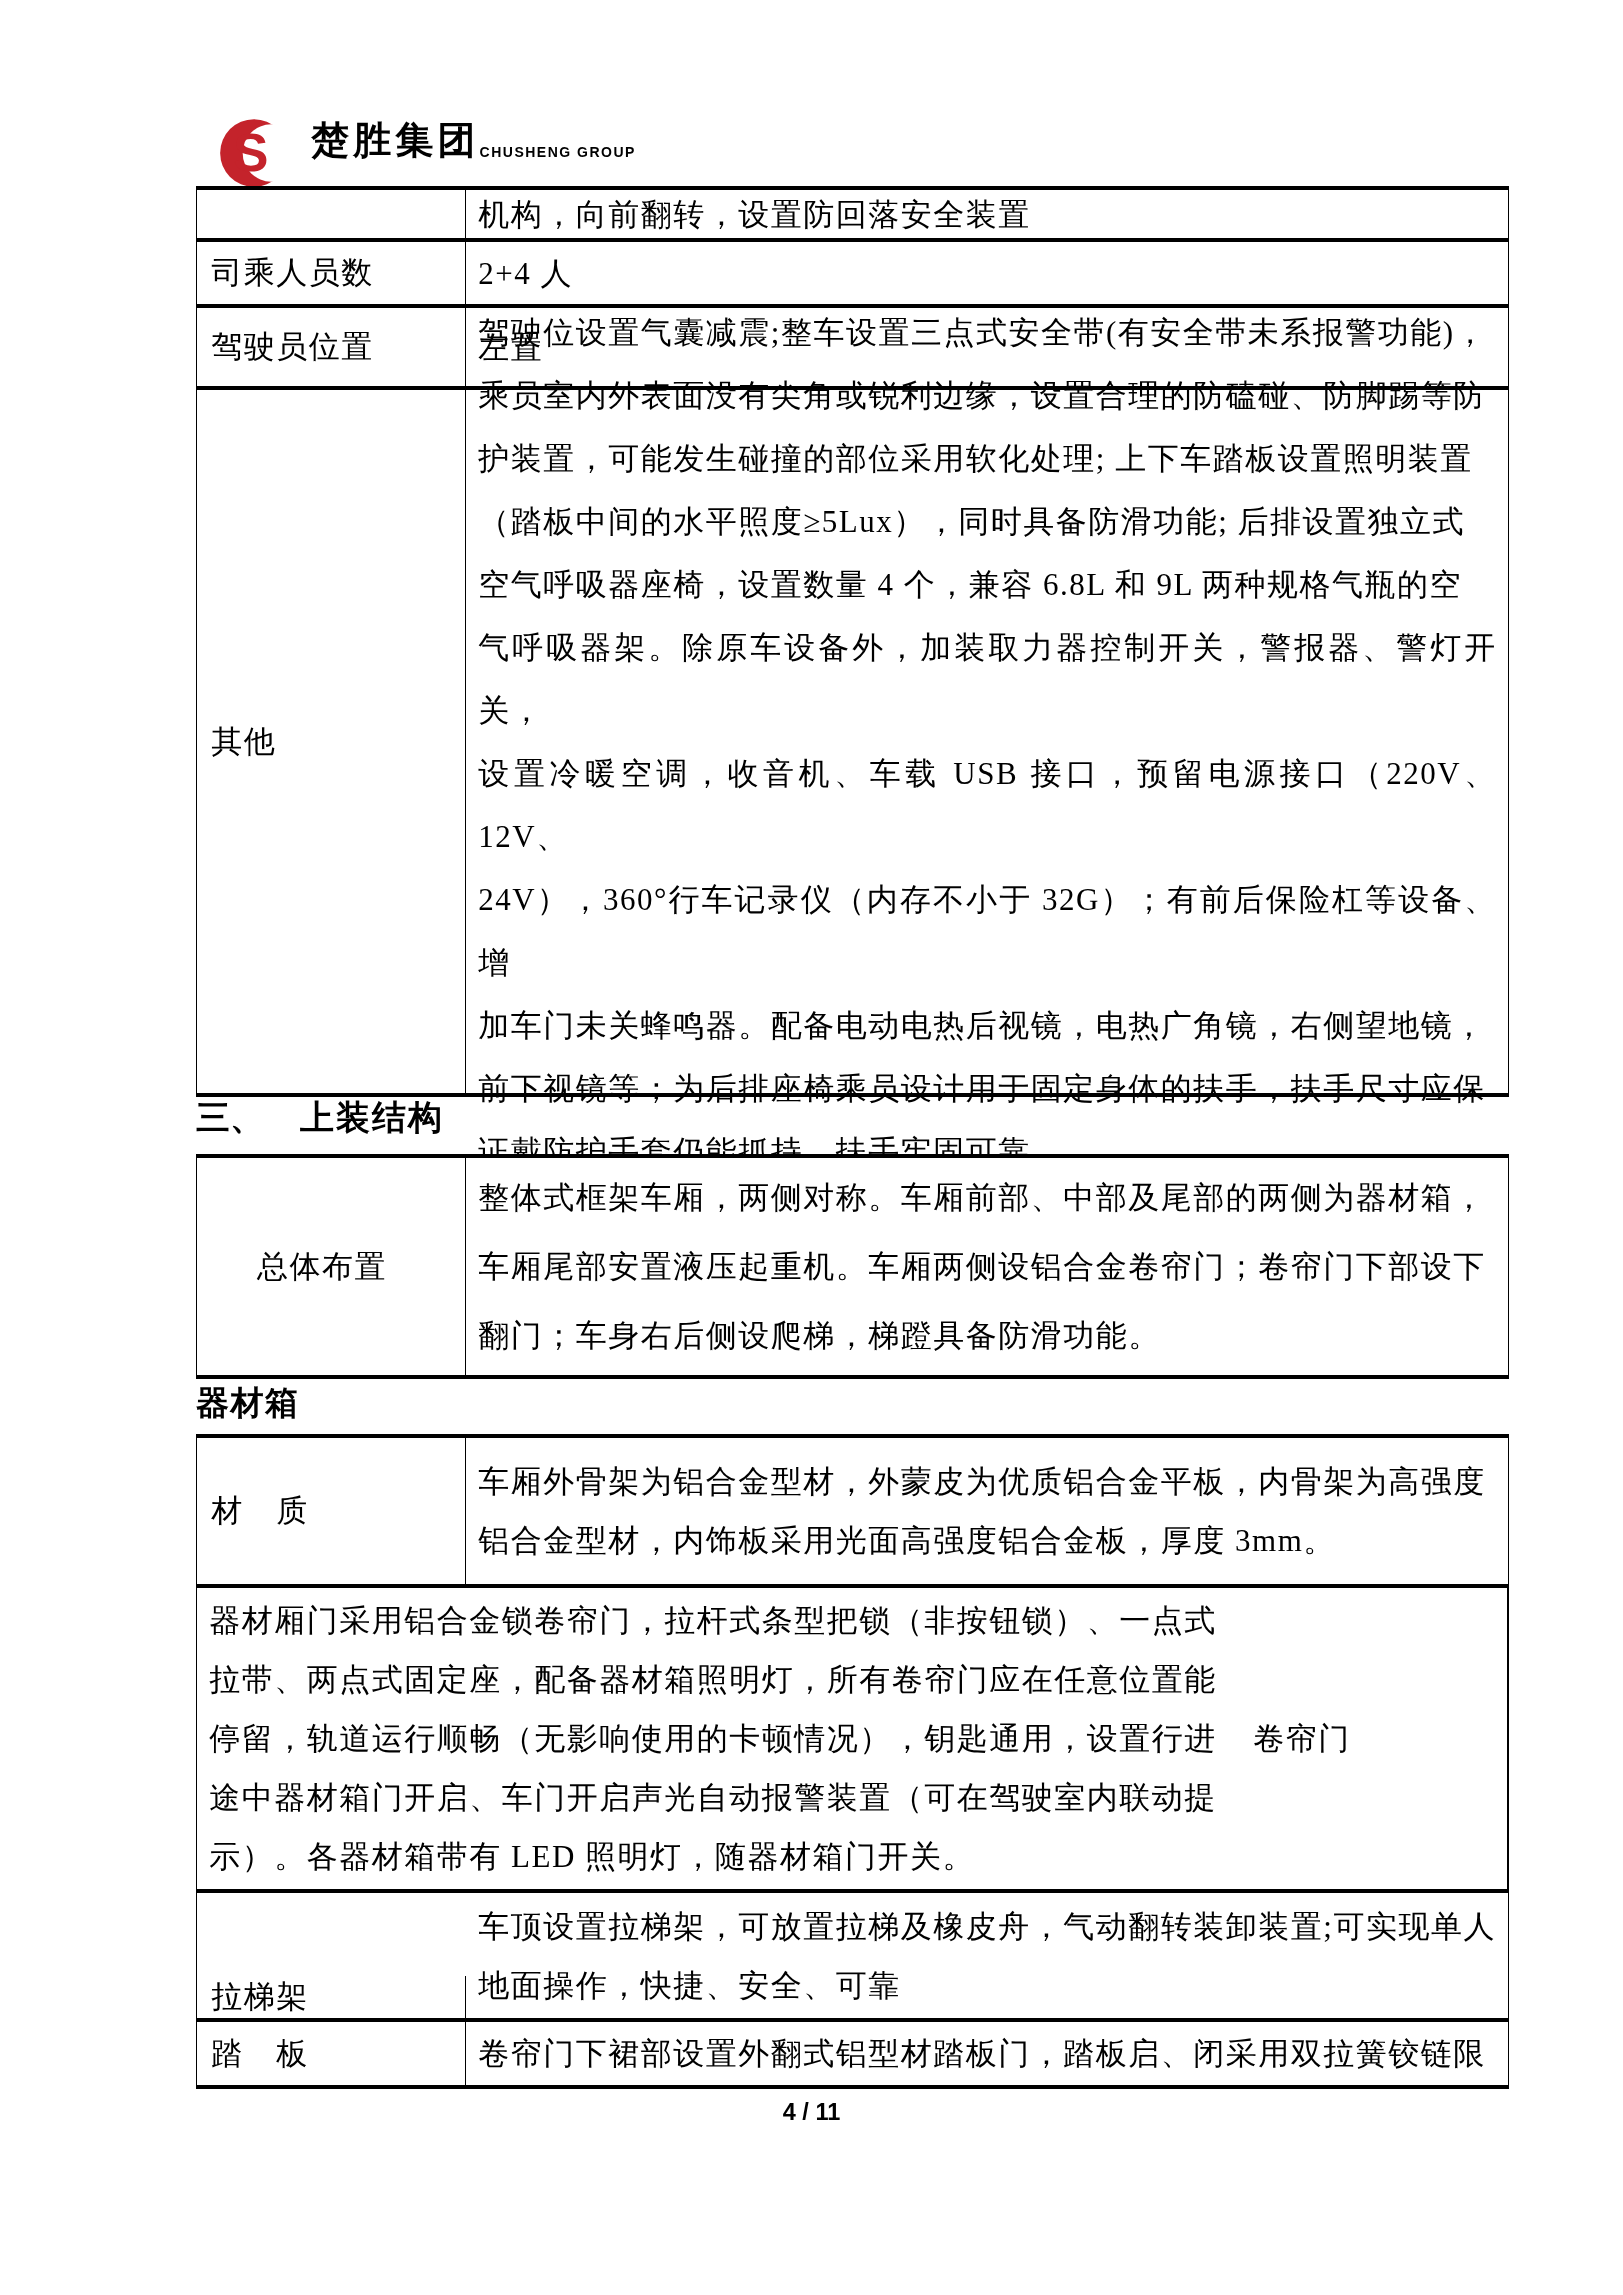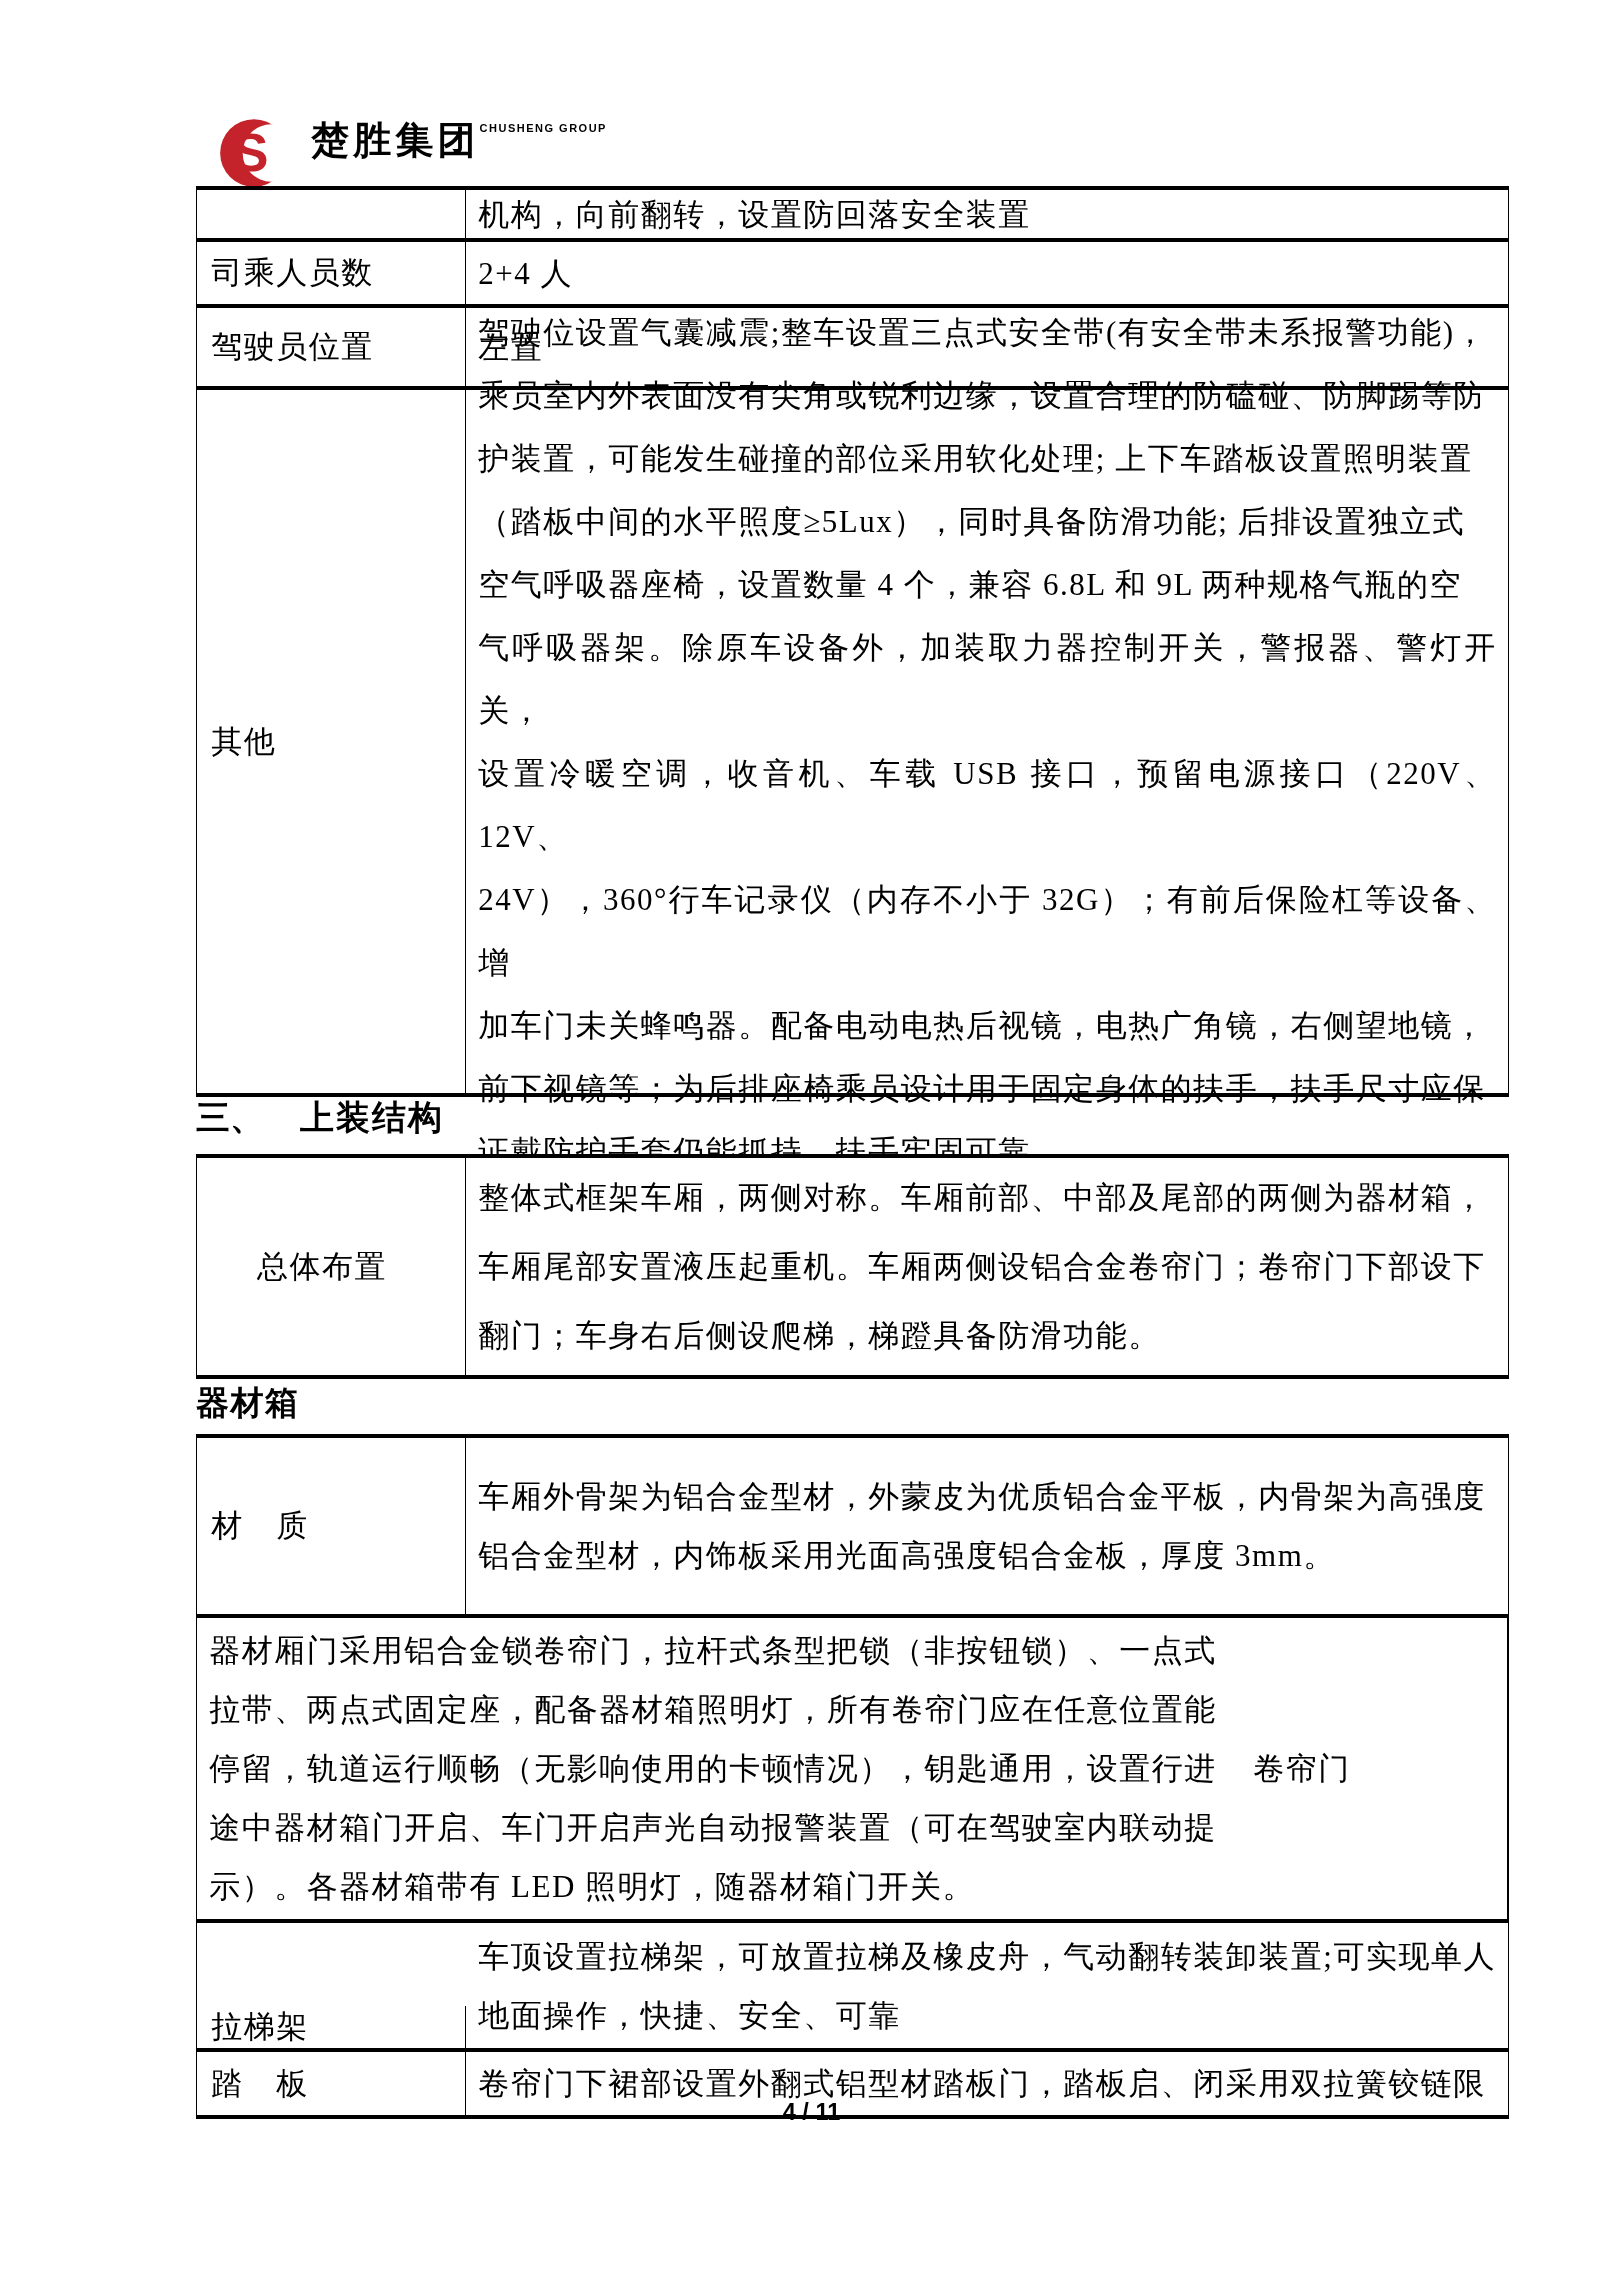--- a/index.html
+++ b/index.html
@@ -10,21 +10,21 @@
     color:#000;
     font-family:"Liberation Serif","DejaVu Serif",serif;
     overflow:hidden;
   }
 
   
   .logo { position:absolute; left:214px; top:109px; display:flex; align-items:flex-start; gap:10.2px; }
   .logo-mark { width:87px; height:88px; flex:0 0 87px; }
   .logo-text { display:flex; flex-direction:row; margin-top:12.3px; }
   .logo-cn { font-size:38px; font-weight:bold; letter-spacing:4.1px; line-height:1.05; }
-  .logo-en { font-family:"Liberation Sans","DejaVu Sans",sans-serif; font-size:11px; font-weight:bold; letter-spacing:1.5px; line-height:1; margin-top:2px; }
+  .logo-en { font-family:"Liberation Sans","DejaVu Sans",sans-serif; font-size:14px; font-weight:bold; letter-spacing:1.5px; line-height:1; margin-top:24px; }
 
   
   .spec-table {
     position:absolute; left:196px; width:1313px;
     border:1.5px solid #000; border-top-width:4.1px; border-bottom-width:4.1px;
     box-sizing:border-box; background:#fff;
   }
   .t-row { display:flex; border-bottom:4.1px solid #000; box-sizing:border-box; }
   .t-row:last-child { border-bottom:none; }
   .cell { box-sizing:border-box; }
@@ -42,21 +42,21 @@
   #table1 { top:186px; }
   #table1 .txt { line-height:63px; }
   #table2 { top:1154px; }
   #table2 .txt { line-height:69px; }
   #table3 { top:1434px; }
   #table3 .txt { line-height:59px; }
 
   .h134 { height:52px; } .h129 { height:66px; } .h128 { height:82px; }
   .h1375 { height:703px; }
   .h424 { height:217px; }
-  .h294 { height:180px; } .h596 { height:305px; } .h253 { height:129px;align-items:flex-end; } .h123 { height:63px; }
+  .h294 { height:150px; } .h596 { height:305px; } .h253 { height:129px;align-items:flex-end; } .h123 { height:63px; }
 
   
   .sec-heading { position:absolute; left:196px; font-weight:bold; line-height:1.1; }
   #h-sec3 { top:1099px; font-size:34px; }
   #h-sec3 .sec-title { margin-left:36px; letter-spacing:2px; }
   #h-box  { top:1385px; font-size:33px; letter-spacing:1.5px; }
 
   
   .footer {
     position:absolute; top:2099px; left:0; width:100%;

